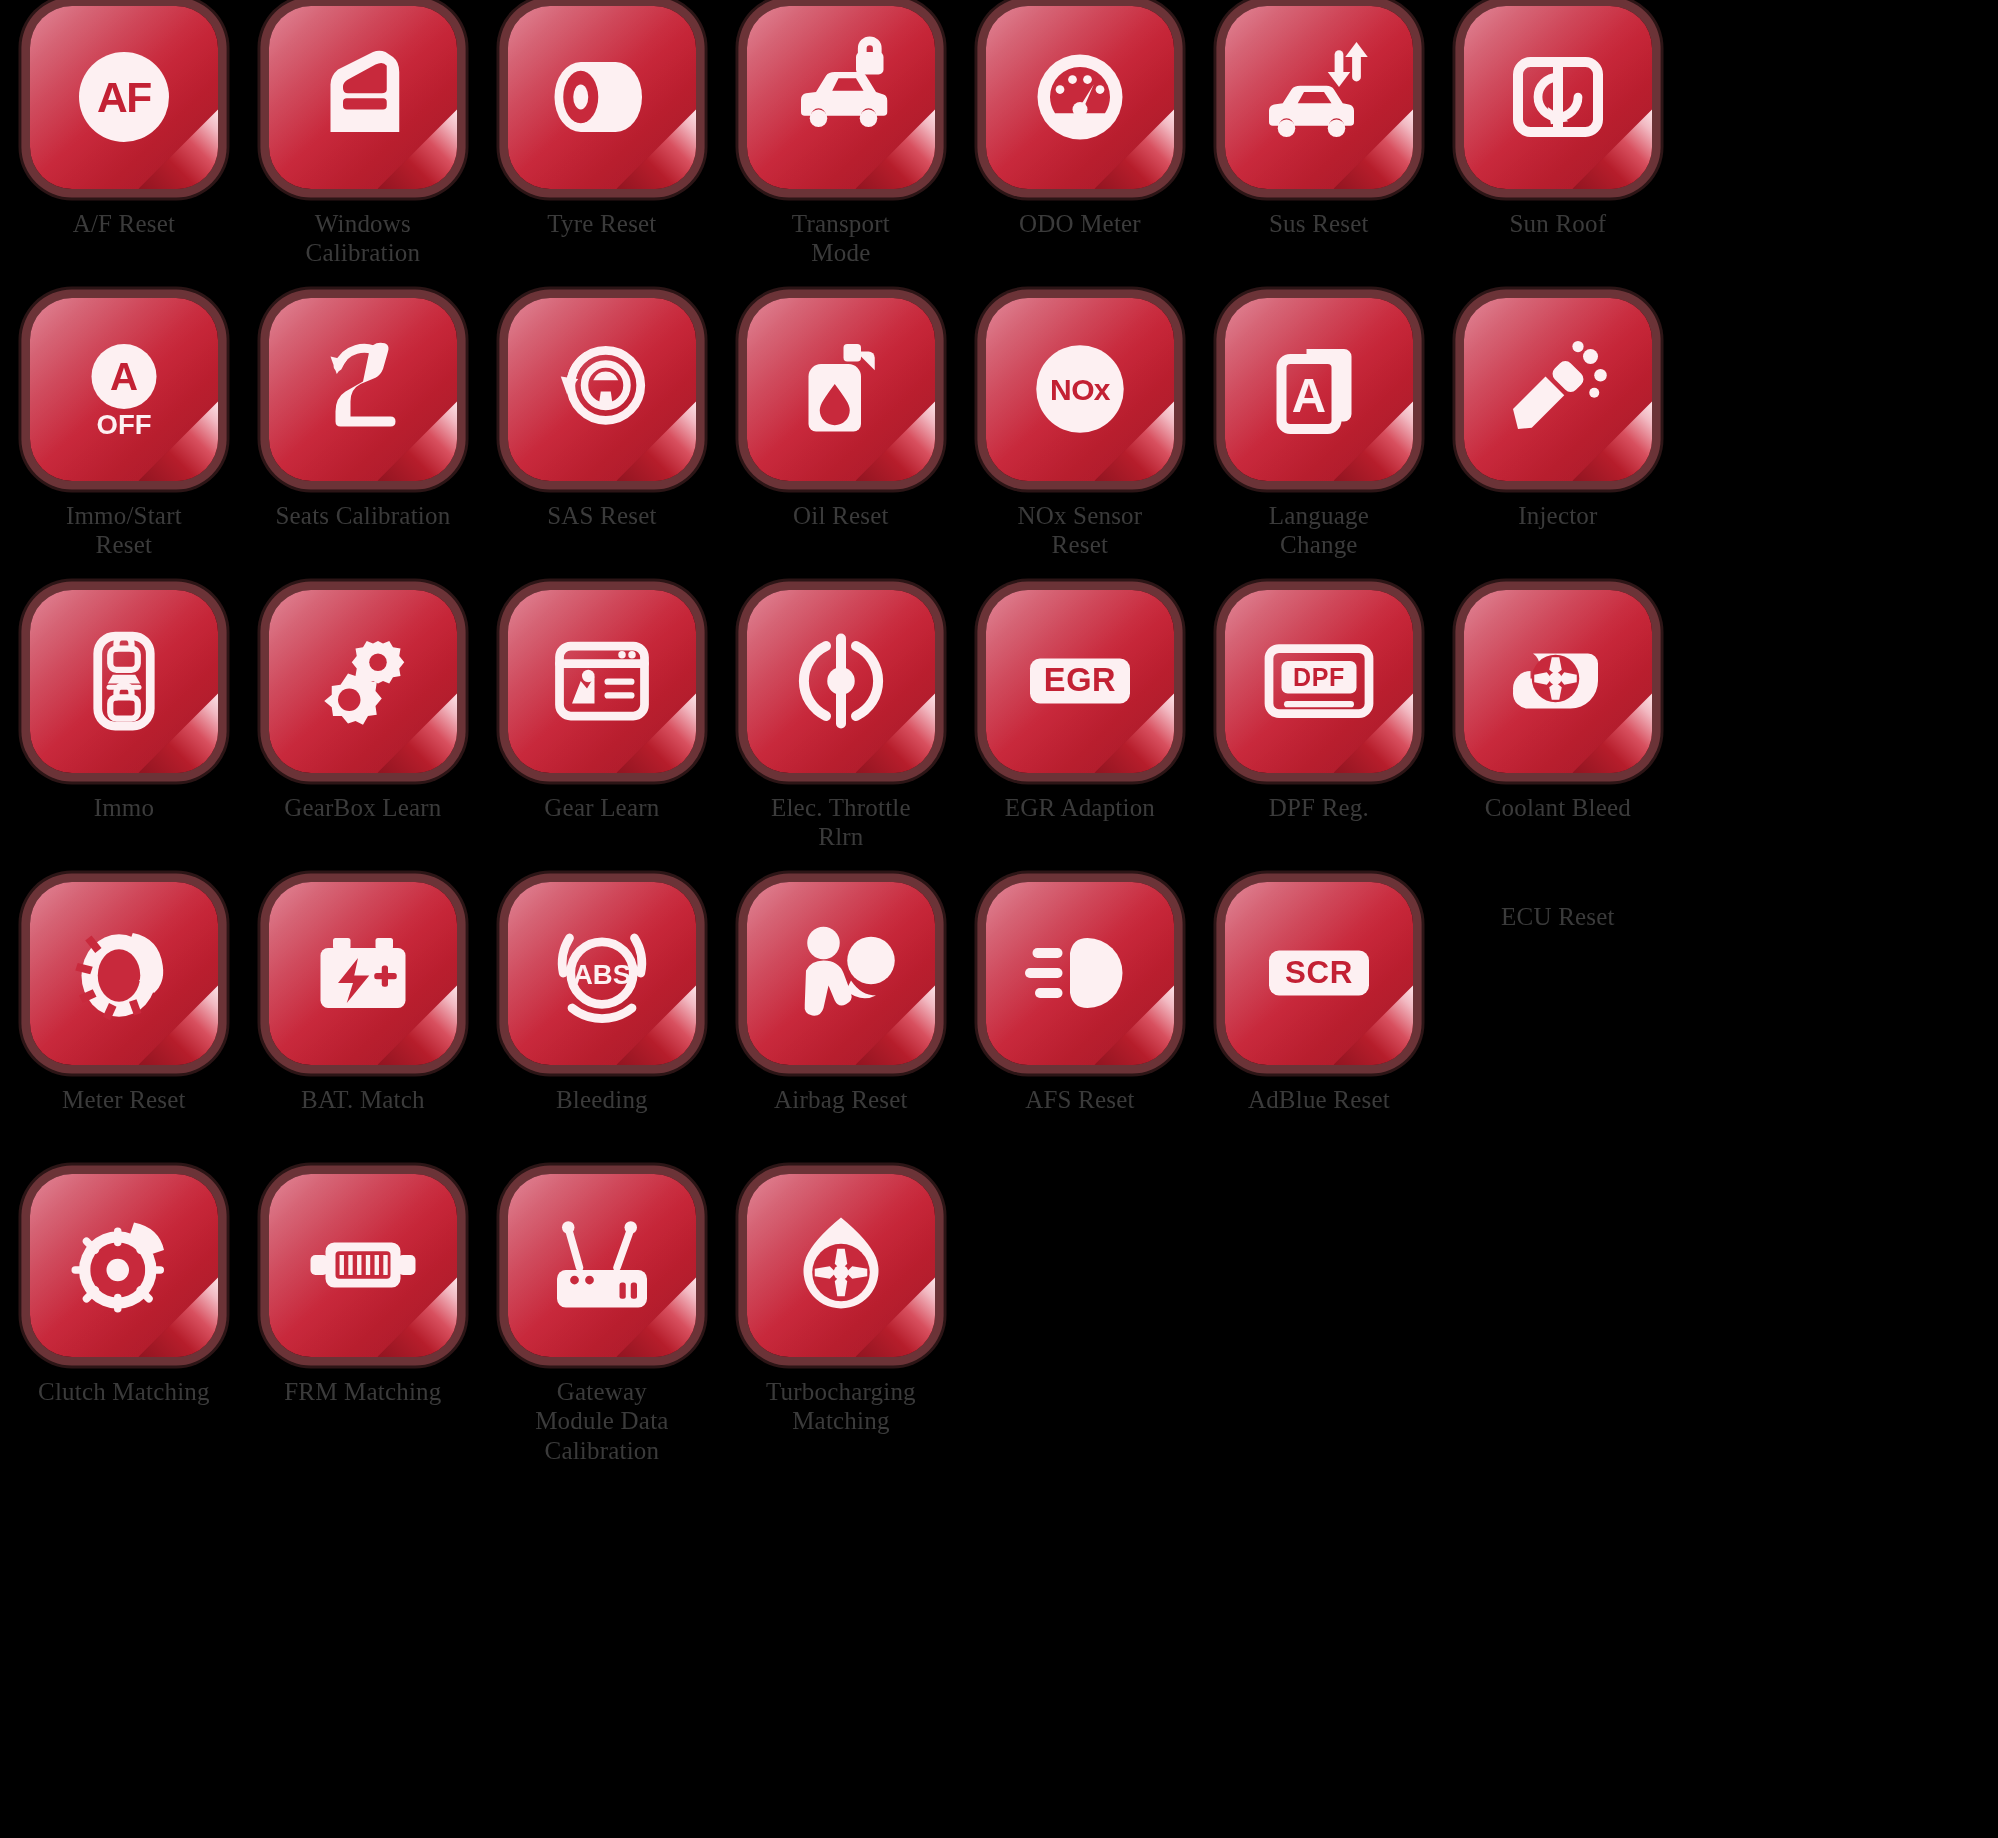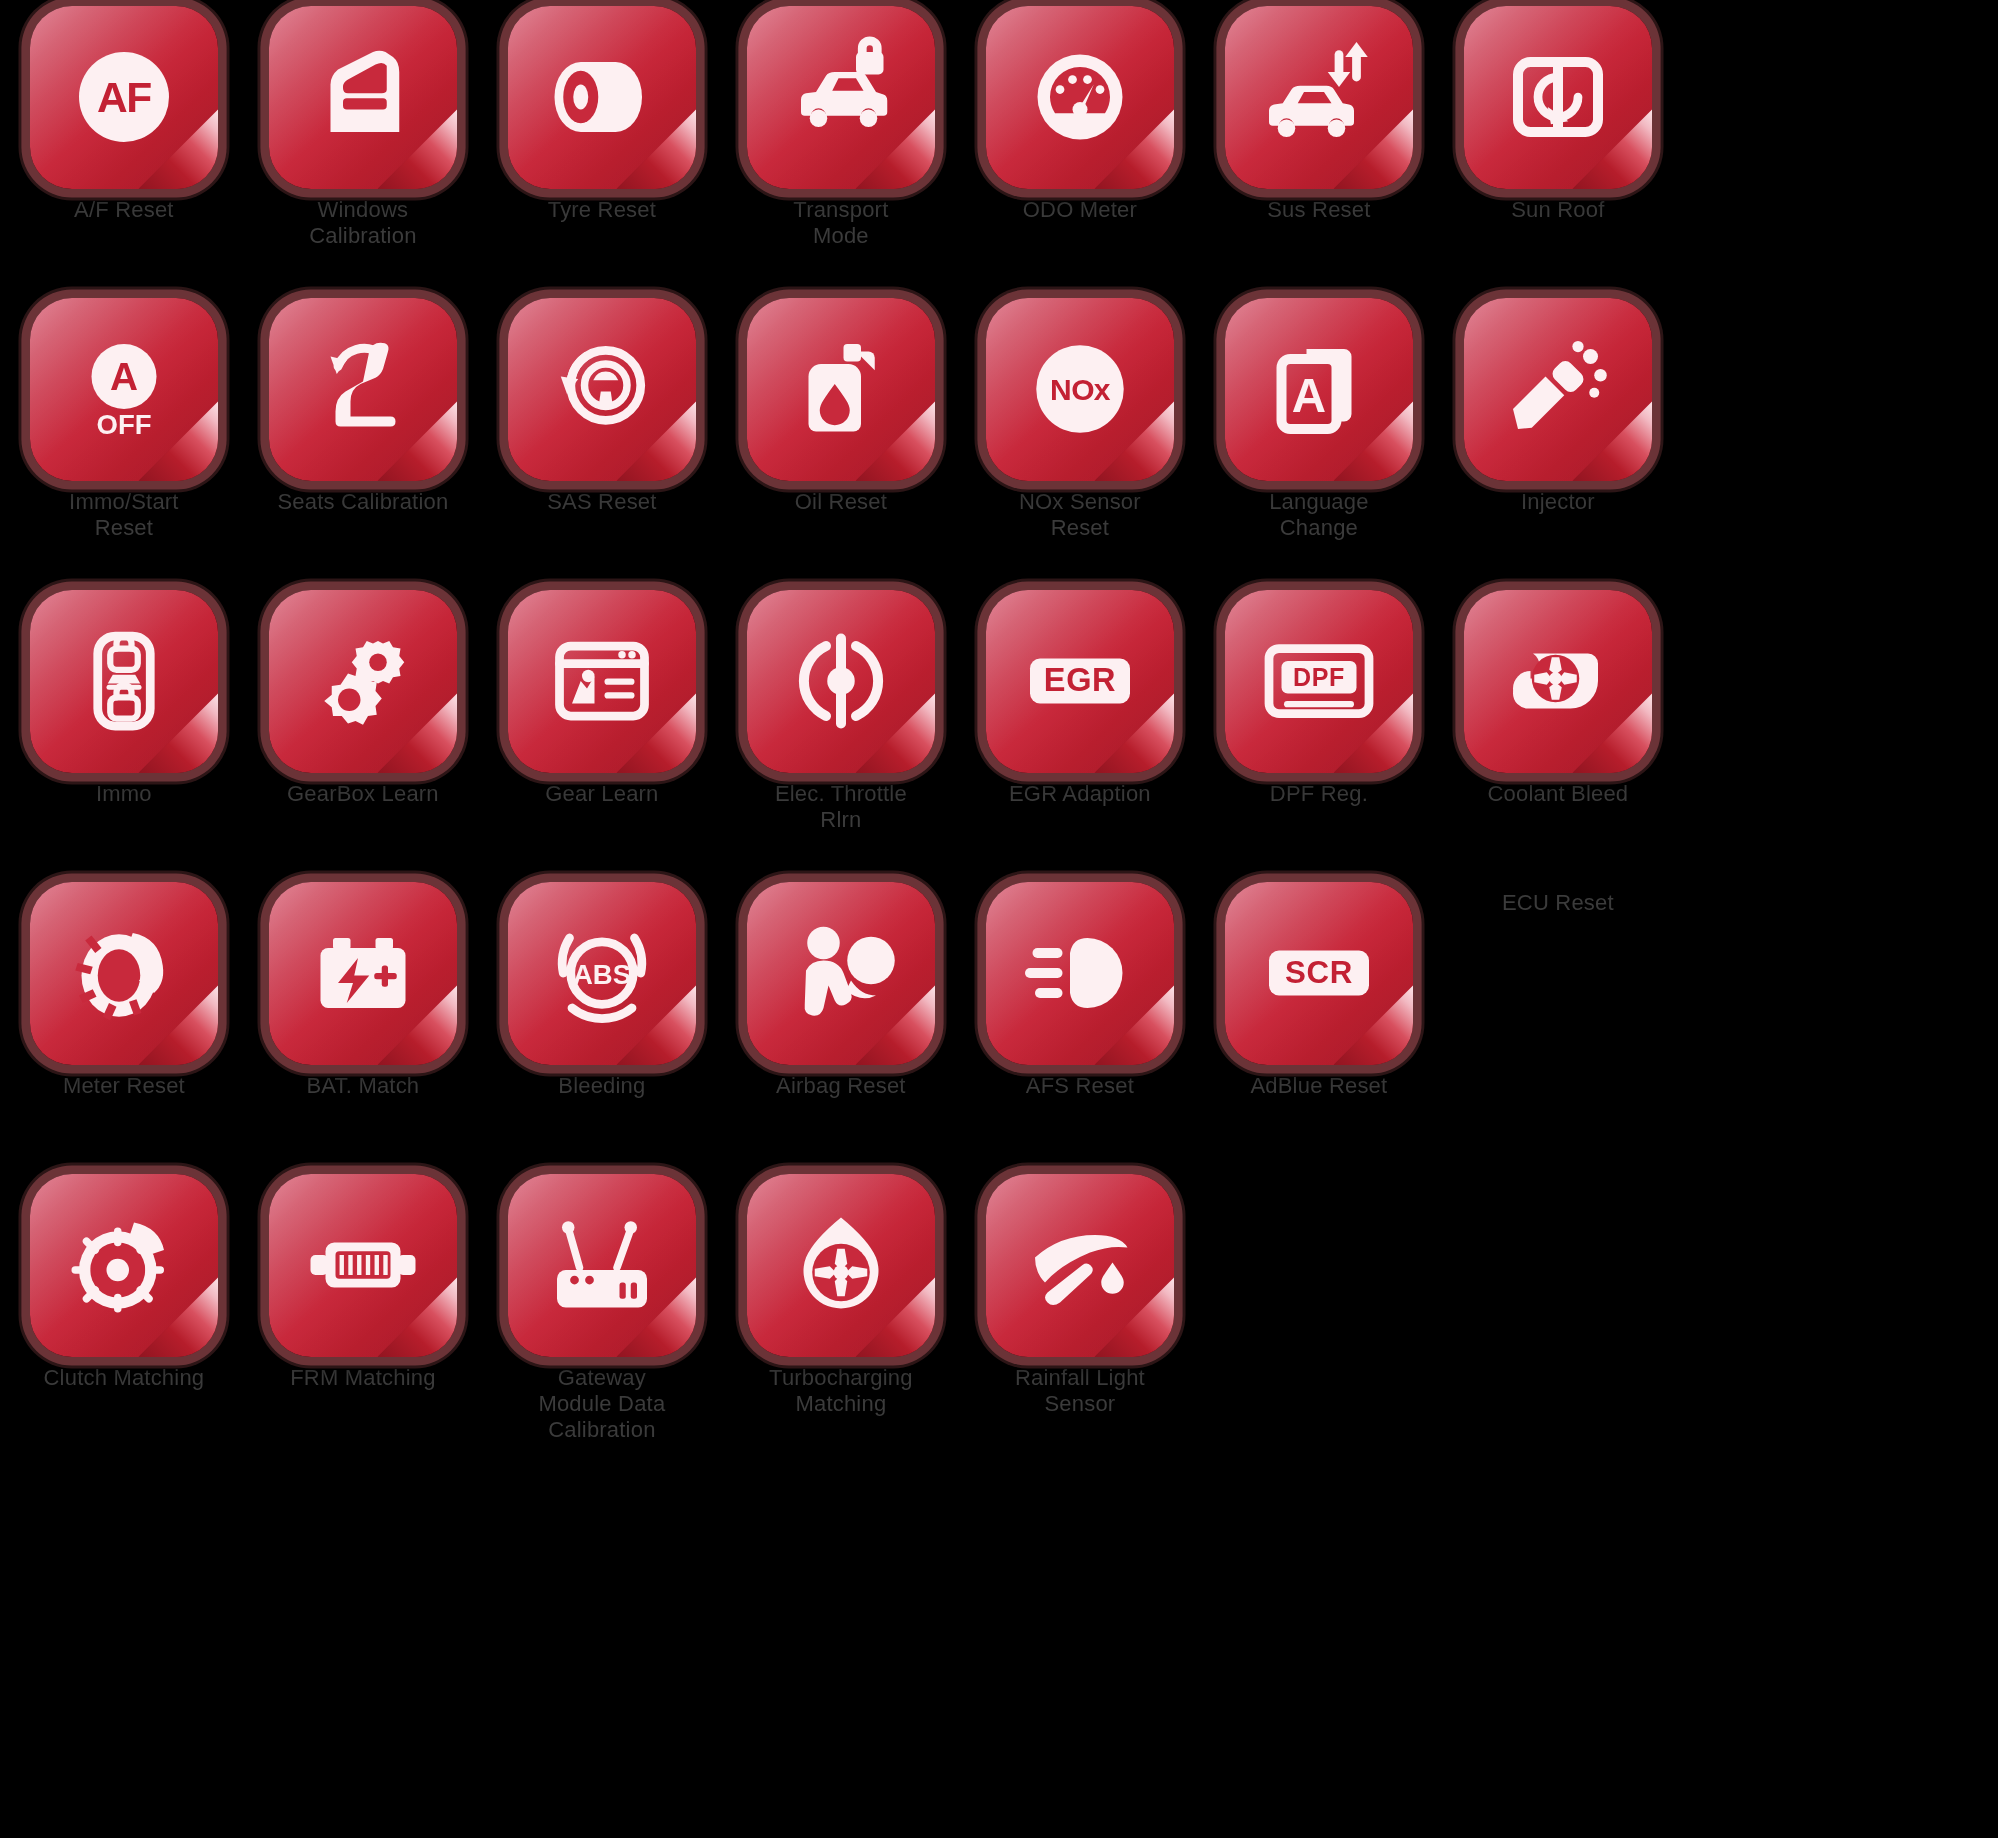--- a/index.html
+++ b/index.html
@@ -92,30 +92,30 @@
   }
   .glyph svg { width:100%; height:100%; display:block; }
   .gfill { fill:#fdf0f2; }
   .gstroke { fill:none; stroke:#fdf0f2; stroke-width:7; stroke-linecap:round; stroke-linejoin:round; }
   .gstroke-thin { fill:none; stroke:#fdf0f2; stroke-width:5; stroke-linecap:round; stroke-linejoin:round; }
   .gtext { fill:#c32134; font-family:"Liberation Sans", sans-serif; font-weight:bold; text-anchor:middle; }
   .gtextw { fill:#fdf0f2; font-family:"Liberation Sans", sans-serif; font-weight:bold; text-anchor:middle; }
 
   
   .label {
-    margin-top: 8px;
+    margin-top: 20px;
     width: 219px;
     text-align:center;
     color:#3b3b3b;
-    font-size: 22px;
+    font-size: 25px;
     line-height: 1.18;
     font-weight: 400;
     letter-spacing: 0.2px;
     white-space: pre-line;
-    font-family: Liberation Sans, sans-serif;
+    font-family: Liberation Serif, serif;
   }
 </style>
 </head>
 <body>
 
 <div id="grid">
     <div class="cell">
       <div class="tile">
         <div class="glyph">
           <svg viewBox="0 0 100 100">
@@ -677,32 +677,15 @@
           </svg>
         </div>
         <div class="peel">
           <div class="fold"></div>
           <div class="curl"></div>
         </div>
       </div>
       <div class="label">Turbocharging
 Matching</div>
     </div>
-    <div class="cell">
-      <div class="tile">
-        <div class="glyph">
-          <svg viewBox="0 0 100 100">
-  <path class="gfill" d="M14 44 Q34 26 62 26 Q82 26 88 36 Q74 34 58 40 Q34 50 22 64 Q14 56 14 44 Z"></path>
-  <path class="gfill" d="M24 72 L52 50 a5 5 0 0 1 7 7 L34 80 Q28 84 24 80 Q20 76 24 72 Z"></path>
-  <path class="gfill" d="M76 48 c6 9 9 12 9 16 a9 9 0 0 1 -18 0 c0 -4 3 -7 9 -16 Z"></path>
-          </svg>
-        </div>
-        <div class="peel">
-          <div class="fold"></div>
-          <div class="curl"></div>
-        </div>
-      </div>
-      <div class="label">Rainfall Light
-Sensor</div>
-    </div>
     <div class="cell empty"></div>
   </div>
 
 
 </body></html>

